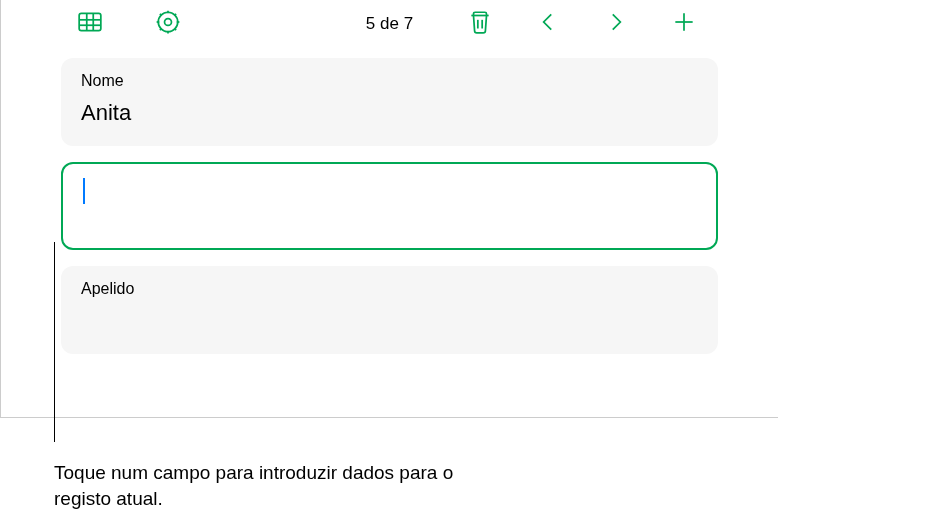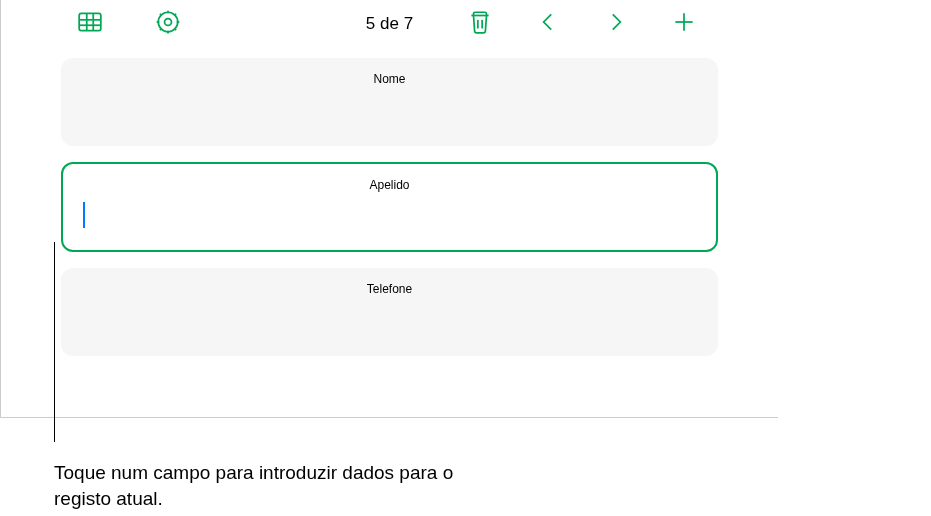--- a/index.html
+++ b/index.html
@@ -77,25 +77,24 @@
       margin-bottom: 16px;
       min-height: 88px;
       position: relative;
     }
     .field-card.active {
       background: #fff;
       border: 2.5px solid #00a855;
       border-radius: 12px;
     }
     .field-label {
-      font-size: 12px;
+      font-size: 16px;
       color: #000;
       margin-bottom: 10px;
       font-weight: 400;
-      text-align: center;
     }
     .field-value {
       font-size: 22px;
       color: #000;
       font-weight: 400;
     }
     .cursor-line {
       width: 2px;
       height: 26px;
       background: #007aff;
@@ -187,30 +186,30 @@
             <line x1="4" y1="12" x2="20" y2="12"></line>
           </svg>
         </span>
       </div>
     </div>
   </div>
 
   <div class="content">
     <div class="field-card">
       <div class="field-label">Nome</div>
+      <div class="field-value">Anita</div>
     </div>
 
     <div class="field-card active">
-      <div class="field-label">Apelido</div>
       <div>
         <span class="cursor-line"></span>
       </div>
     </div>
 
     <div class="field-card">
-      <div class="field-label">Telefone</div>
+      <div class="field-label">Apelido</div>
       <div class="field-value"></div>
     </div>
   </div>
 </div>
 
 <div class="callout-line"></div>
 <div class="callout-text">Toque num campo para introduzir dados para o registo atual.</div>
 
 </body></html>

